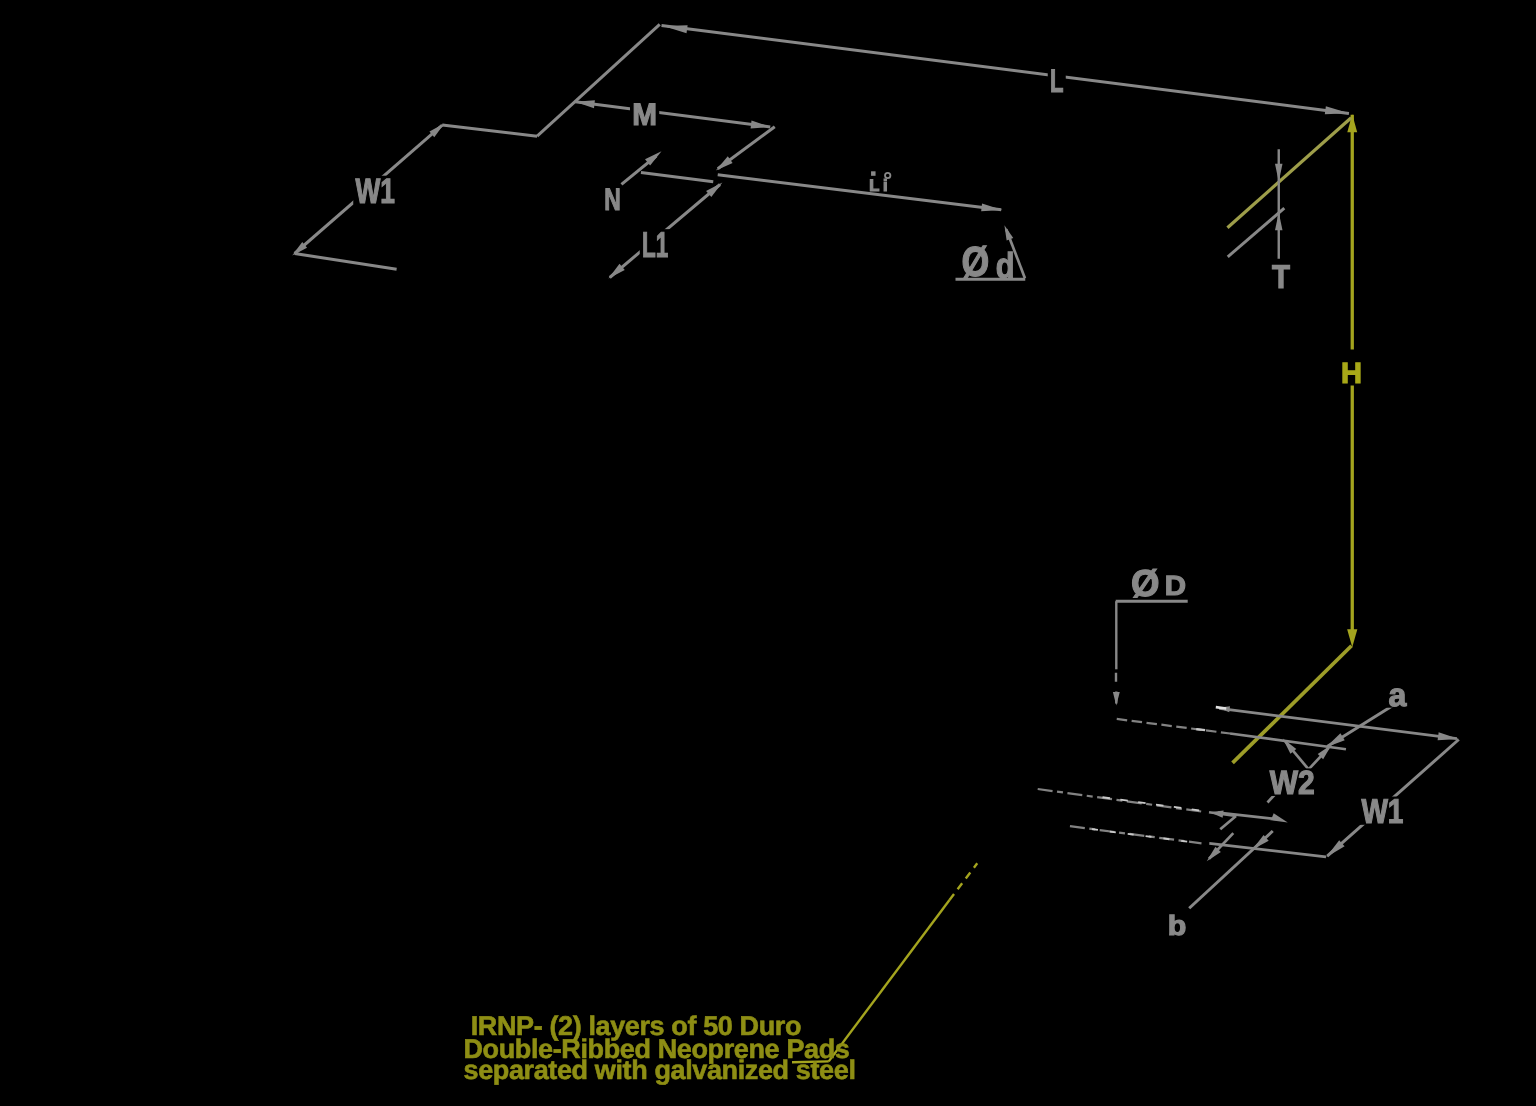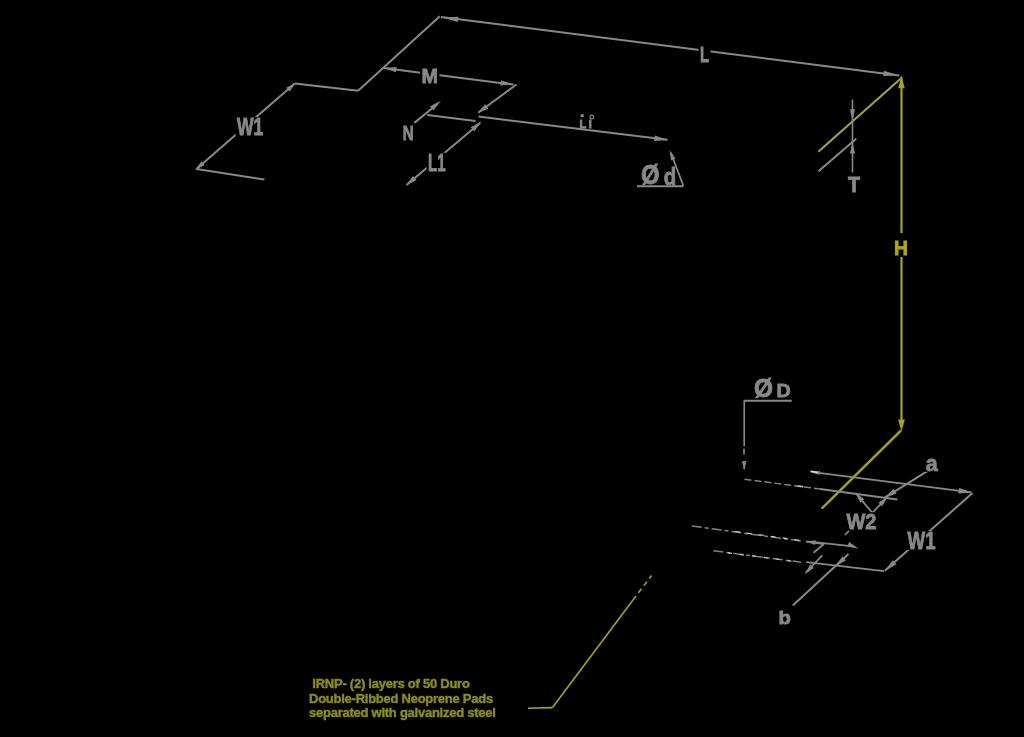--- a/index.html
+++ b/index.html
@@ -100,13 +100,13 @@
 <text x="776.5" y="396.5" font-family="Liberation Sans, sans-serif" font-weight="bold" font-size="18.5" fill="#888888" stroke="#888888" stroke-width="0.8" textLength="14.2" lengthAdjust="spacingAndGlyphs">D</text>
 <rect x="924.2" y="454.008" width="14.9" height="17.793999999999997" fill="#000"></rect>
       <text x="925.7" y="470.5" font-family="Liberation Sans, sans-serif" font-weight="bold" font-size="21.7" fill="#888888" stroke="#888888" stroke-width="0.8" textLength="11.9" lengthAdjust="spacingAndGlyphs">a</text>
 <rect x="845.0" y="512.276" width="33" height="18.368" fill="#000"></rect>
       <text x="846.5" y="529.3" font-family="Liberation Sans, sans-serif" font-weight="bold" font-size="22.4" fill="#888888" stroke="#888888" stroke-width="0.8" textLength="30" lengthAdjust="spacingAndGlyphs">W2</text>
 <rect x="906.1" y="531.02" width="31" height="18.86" fill="#000"></rect>
       <text x="907.6" y="548.5" font-family="Liberation Sans, sans-serif" font-weight="bold" font-size="23" fill="#888888" stroke="#888888" stroke-width="0.8" textLength="28" lengthAdjust="spacingAndGlyphs">W1</text>
 <rect x="777.0" y="609.44" width="15.4" height="15.17" fill="#000"></rect>
       <text x="778.5" y="623.5" font-family="Liberation Sans, sans-serif" font-weight="bold" font-size="18.5" fill="#888888" stroke="#888888" stroke-width="0.8" textLength="12.4" lengthAdjust="spacingAndGlyphs">b</text>
 </svg>
-<div style="position:absolute;left:309px;top:677px;color:#8e8e14;font-family:'Liberation Sans',sans-serif;font-weight:bold;font-size:13px;letter-spacing:-0.25px;-webkit-text-stroke:0.4px #8e8e14;line-height:14.5px;">&nbsp;IRNP- (2) layers of 50 Duro<br>Double-Ribbed Neoprene Pads<br>separated with galvanized steel</div>
+<div style="position:absolute;left:309px;top:677px;color:#8e8e14;font-family:'Liberation Sans',sans-serif;font-weight:bold;font-size:18px;letter-spacing:-0.25px;-webkit-text-stroke:0.4px #8e8e14;line-height:14.5px;">&nbsp;IRNP- (2) layers of 50 Duro<br>Double-Ribbed Neoprene Pads<br>separated with galvanized steel</div>
 </div>
 </body></html>

